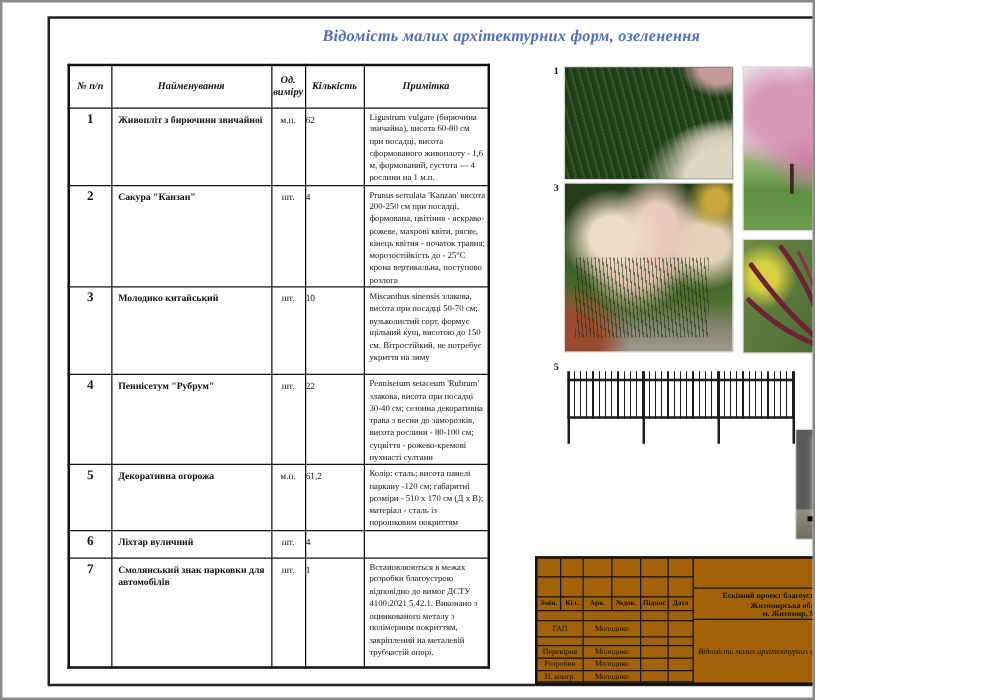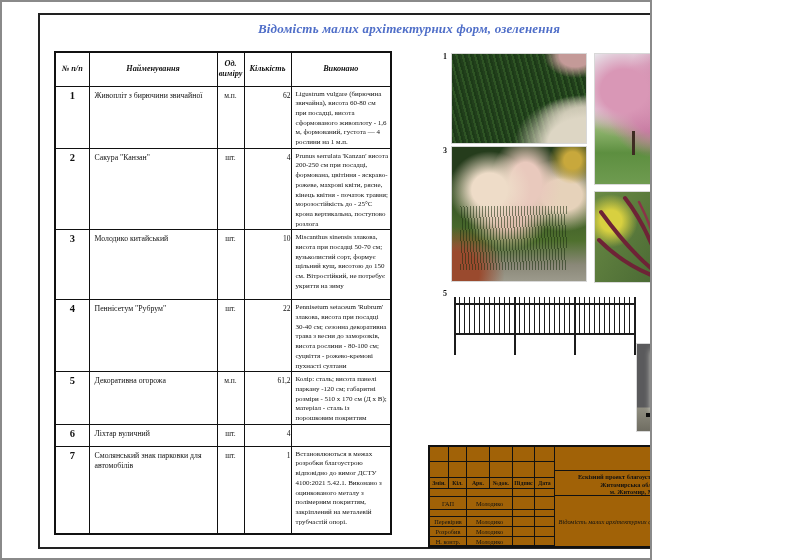--- a/index.html
+++ b/index.html
@@ -21,23 +21,23 @@
   table.spec {
     position:absolute; left:52px; top:49px; width:336px;
     border-collapse:collapse; table-layout:fixed; border:2px solid #111;
   }
   .spec th, .spec td { border:1px solid #111; vertical-align:top; overflow:hidden; padding:0; }
   .spec th {
     vertical-align:middle; text-align:center; font-weight:bold; font-style:italic;
     font-size:8.2px; line-height:1.2;
   }
   td.num { font-weight:bold; font-size:10.5px; text-align:center; padding-top:3px; }
-  td.nm  { font-size:7.8px; line-height:1.25; padding:4px 3px 0 5px; }
+  td.nm  { font-size:7.8px; line-height:1.25; padding:4px 3px 0 5px;font-weight:bold; }
   td.un  { font-size:7.5px; text-align:center; padding-top:4px; }
-  td.qt  { font-size:7.5px; text-align:right; padding-top:4px; }
+  td.qt  { font-size:7.5px; text-align:left; padding-top:4px; }
   td.nt  { font-size:7px; line-height:9.7px; padding:3px 2px 0 4px; }
   
   .fig { position:absolute; box-shadow:0 0 0 1px #d8d8d8; }
   .fig-num { position:absolute; font-size:8px; font-weight:bold; color:#111; }
   .fig1 {
     left:450px; top:52px; width:134px; height:89px;
     background:
       radial-gradient(ellipse at 100% 100%, #ddd6c4 0 20%, rgba(221,214,196,0) 38%),
       radial-gradient(ellipse at 100% 72%, rgba(200,194,174,0.9) 0 12%, rgba(200,194,174,0) 26%),
       radial-gradient(ellipse at 92% 2%, #c49a98 0 9%, rgba(196,154,152,0) 18%),
@@ -169,21 +169,21 @@
         <col style="width:27px">
         <col style="width:47px">
         <col style="width:100px">
     </colgroup>
     <thead>
       <tr style="height:34px">
         <th>№ п/п</th>
         <th>Найменування</th>
         <th>Од. виміру</th>
         <th>Кількість</th>
-        <th>Виконано</th>
+        <th>Примітка</th>
       </tr>
     </thead>
     <tbody>
       <tr style="height:61px">
         <td class="num">1</td>
         <td class="nm">Живопліт з бирючини звичайної</td>
         <td class="un">м.п.</td>
         <td class="qt">62</td>
         <td class="nt">Ligustrum vulgare (бирючина звичайна), висота 60-80 см при посадці, висота сформованого живоплоту - 1,6 м, формований, густота — 4 рослини на 1 м.п.</td>
       </tr>

